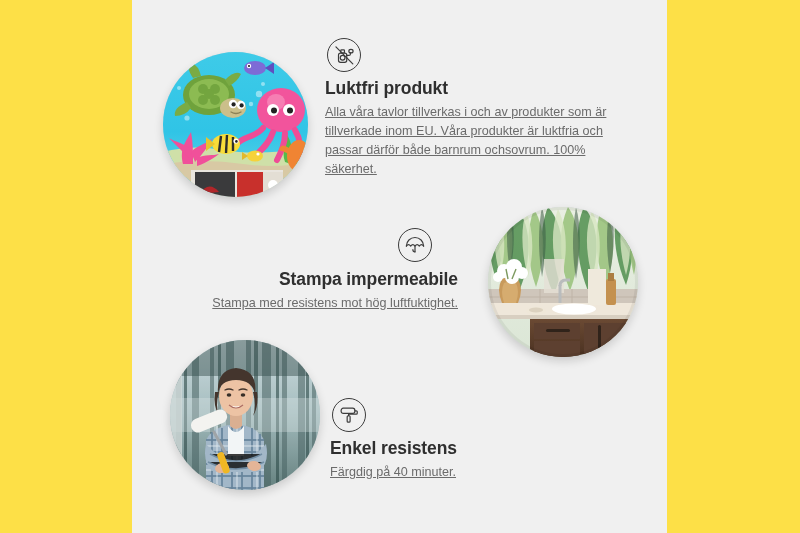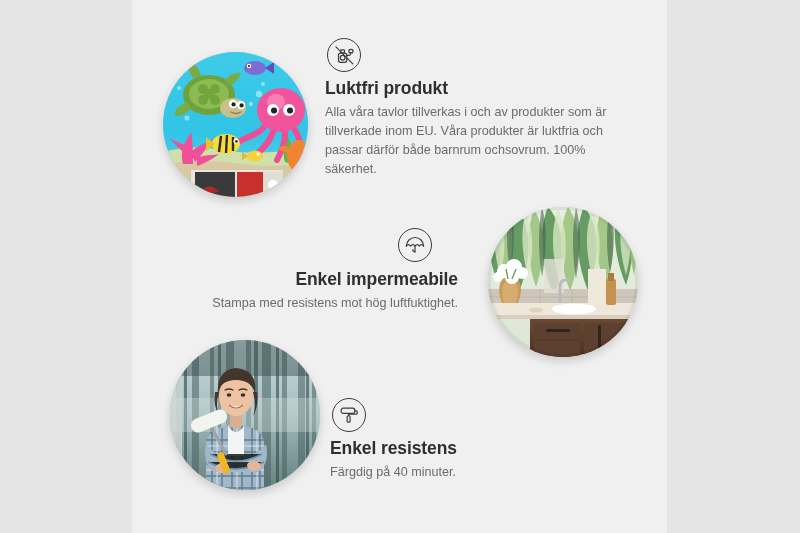--- a/index.html
+++ b/index.html
@@ -11,21 +11,21 @@
     height: 533px;
     background: #ffffff;
     font-family: "Liberation Sans", sans-serif;
     overflow: hidden;
   }
 
   .stage {
     position: relative;
     width: 800px;
     height: 533px;
-    background: #e5e5e5;
+    background: #fde047;
   }
 
   
   .panel {
     position: absolute;
     left: 132px;
     top: 0;
     width: 535px;
     height: 533px;
     background: #f0f0f0;
@@ -62,20 +62,21 @@
     color: #2f2f2f;
     letter-spacing: -0.1px;
     margin: 6px 0 4px 0;
     line-height: 1.2;
   }
   .feat-body {
     font-size: 12.6px;
     color: #6b6b6b;
     line-height: 1.52;
     margin: 0;
+    text-decoration: underline;
   }
 
   
   #feature-odorless {
     left: 325px;
     top: 38px;
     width: 296px;
     text-align: left;
   }
   #feature-odorless .icon-circle { margin-left: 2px; }
@@ -442,21 +443,21 @@
     <div class="icon-row">
       <div class="icon-circle">
         <svg width="22" height="22" viewBox="0 0 24 24" fill="none" stroke="#3c3c3c" stroke-width="1.3" stroke-linecap="round" stroke-linejoin="round">
           <path d="M2.6 13.2 A9.4 9.4 0 0 1 21.4 13.2"></path>
           <path d="M2.6 13.2 q2.35 -3.2 4.7 0 q2.35 -3.2 4.7 0 q2.35 -3.2 4.7 0 q2.35 -3.2 4.7 0"></path>
           <line x1="12" y1="13.2" x2="12" y2="19.4"></line>
           <path d="M12 19.4 a2.3 2.3 0 0 1 -2.3 -2.3"></path>
         </svg>
       </div>
     </div>
-    <div class="feat-title">Enkel impermeabile</div>
+    <div class="feat-title">Stampa impermeabile</div>
     <p class="feat-body">Stampa med resistens mot hög luftfuktighet.</p>
   </div>
 
   <div class="feature" id="feature-easy-install">
     <div class="icon-circle">
       <svg width="22" height="22" viewBox="0 0 24 24" fill="none" stroke="#3c3c3c" stroke-width="1.3" stroke-linecap="round" stroke-linejoin="round">
         <rect x="3.4" y="4.6" width="15" height="5.6" rx="2.4"></rect>
         <path d="M18.4 7.4 h1.6 a1 1 0 0 1 1 1 v1.6 a1 1 0 0 1 -1 1 h-8.4"></path>
         <path d="M11.6 11 v1.8"></path>
         <rect x="10" y="12.8" width="3.2" height="7" rx="1"></rect>

